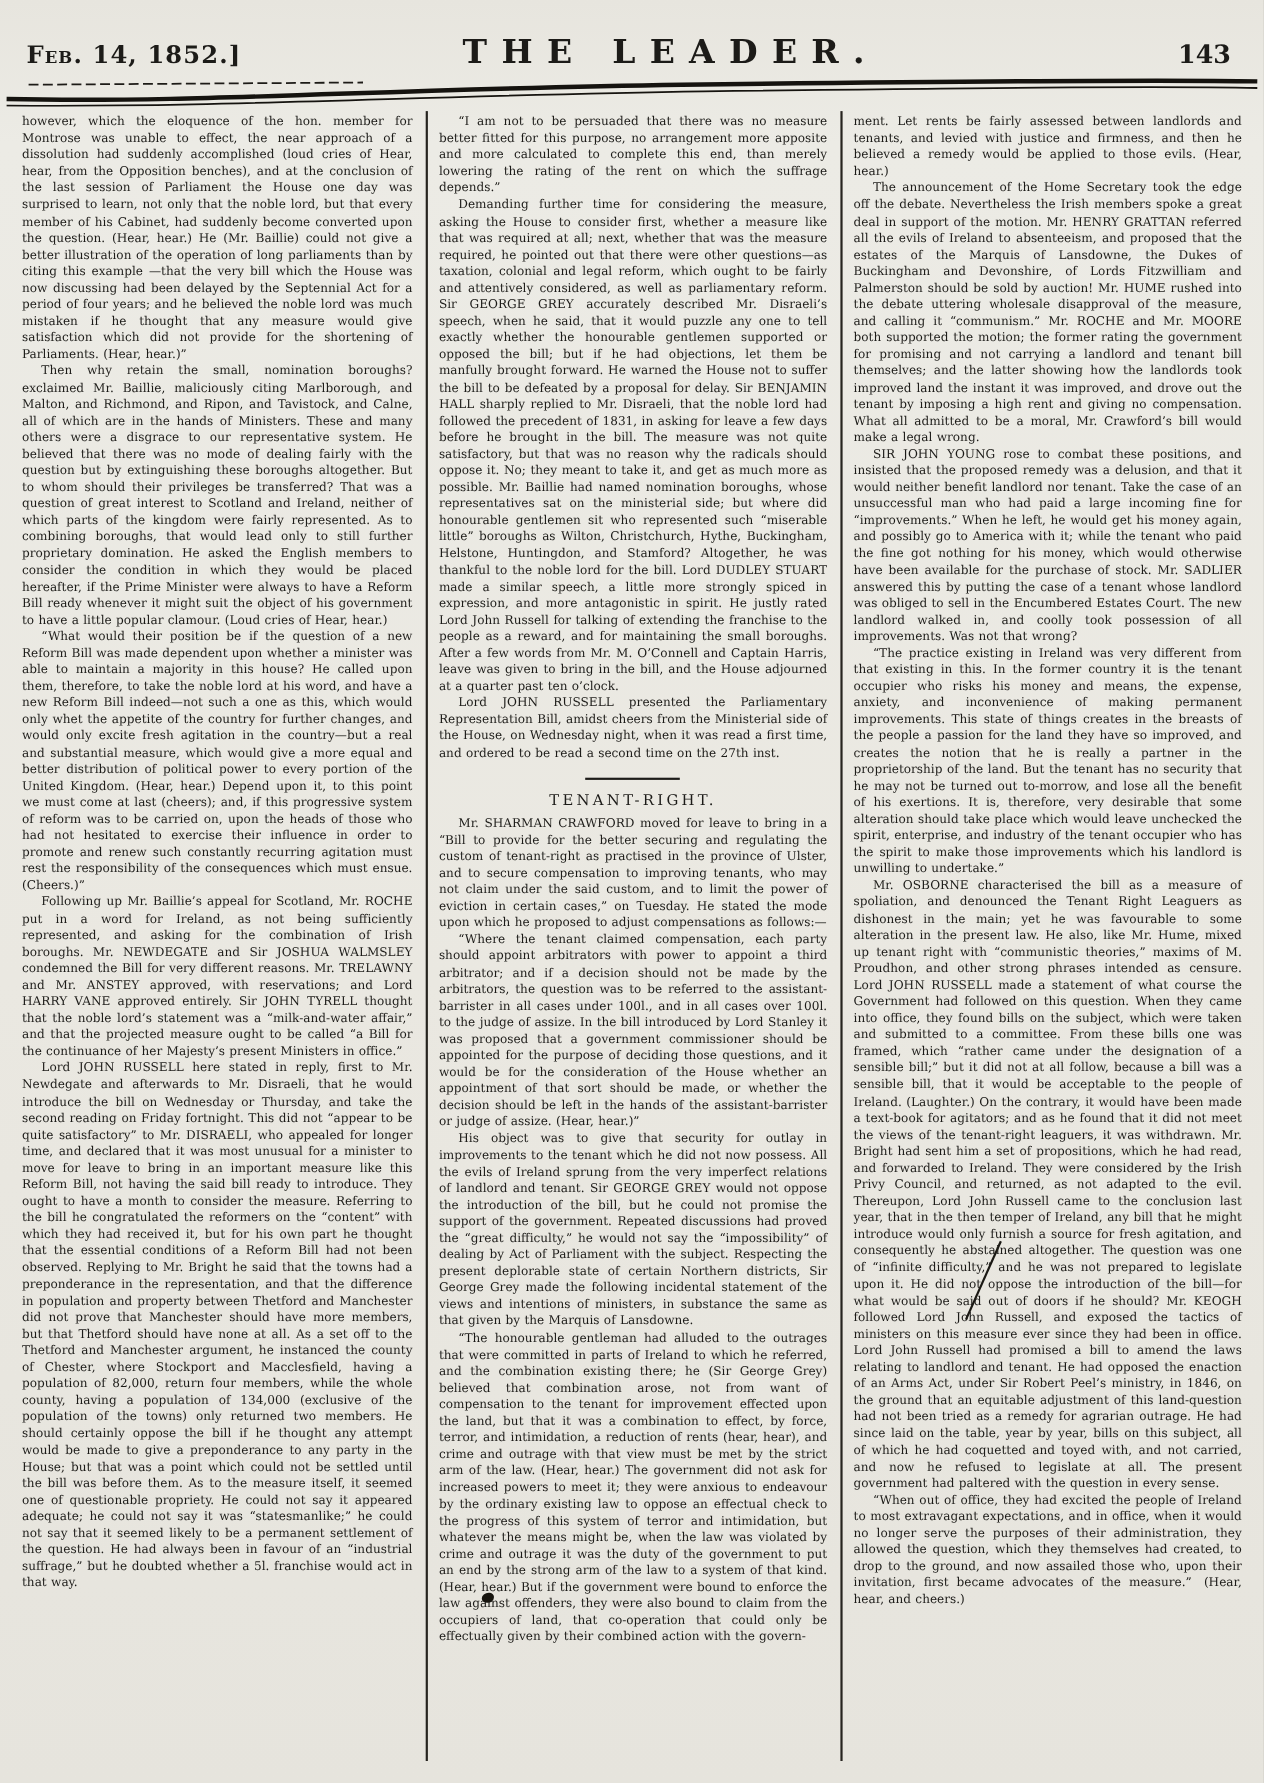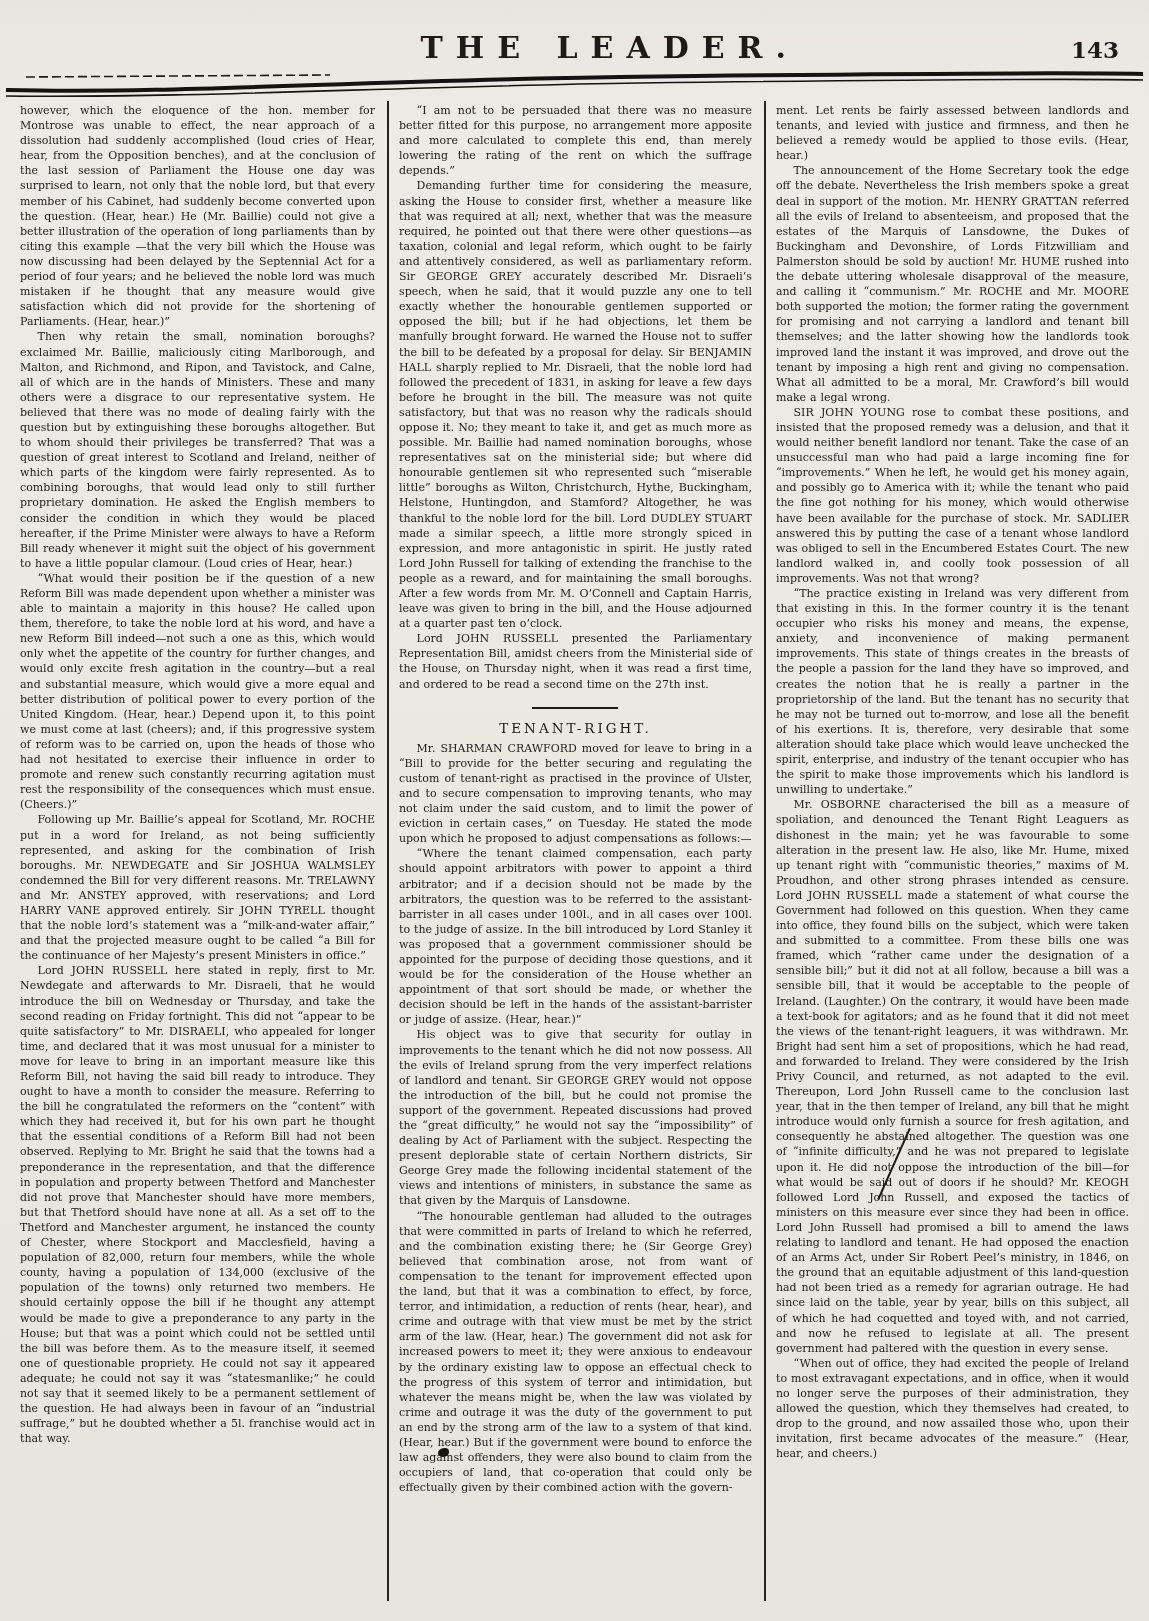--- a/index.html
+++ b/index.html
@@ -70,20 +70,21 @@
   .pen-stroke {
     position:absolute; background:#1b1914;
   }
 </style>
 </head>
 <body>
 
 <div class="page">
 
   <div class="masthead">
+    <div class="mast-date">Feb. 14, 1852.]</div>
     <div class="mast-title">THE LEADER.</div>
     <div class="mast-page">143</div>
   </div>
 
   <svg class="swash" width="1149" height="34" viewBox="0 0 1149 34">
     <path d="M 26 14 L 330 12" stroke="#1d1b17" stroke-width="1.6" fill="none" stroke-dasharray="9 4"></path>
     <path d="M 6 27 C 180 31, 340 18, 620 14 C 860 11, 1040 9, 1143 11" stroke="#15130f" stroke-width="4" fill="none"></path>
     <path d="M 6 33 C 200 35, 380 24, 640 20 C 880 17, 1050 15, 1143 17" stroke="#15130f" stroke-width="1.6" fill="none"></path>
   </svg>
 
@@ -91,21 +92,21 @@
     <div class="col">
         <p class="para noindent">however, which the eloquence of the hon. member for Montrose was unable to effect, the near approach of a dissolution had suddenly accomplished (loud cries of Hear, hear, from the Opposition benches), and at the conclusion of the last session of Parliament the House one day was surprised to learn, not only that the noble lord, but that every member of his Cabinet, had suddenly become converted upon the question. (Hear, hear.) He (Mr. Baillie) could not give a better illustration of the operation of long parliaments than by citing this example —that the very bill which the House was now discussing had been delayed by the Septennial Act for a period of four years; and he believed the noble lord was much mistaken if he thought that any measure would give satisfaction which did not provide for the shortening of Parliaments. (Hear, hear.)”</p>
         <p class="para">Then why retain the small, nomination boroughs? exclaimed Mr. Baillie, maliciously citing Marlborough, and Malton, and Richmond, and Ripon, and Tavistock, and Calne, all of which are in the hands of Ministers. These and many others were a disgrace to our representative system. He believed that there was no mode of dealing fairly with the question but by extinguishing these boroughs altogether. But to whom should their privileges be transferred? That was a question of great interest to Scotland and Ireland, neither of which parts of the kingdom were fairly represented. As to combining boroughs, that would lead only to still further proprietary domination. He asked the English members to consider the condition in which they would be placed hereafter, if the Prime Minister were always to have a Reform Bill ready whenever it might suit the object of his government to have a little popular clamour. (Loud cries of Hear, hear.)</p>
         <p class="para">“What would their position be if the question of a new Reform Bill was made dependent upon whether a minister was able to maintain a majority in this house? He called upon them, therefore, to take the noble lord at his word, and have a new Reform Bill indeed—not such a one as this, which would only whet the appetite of the country for further changes, and would only excite fresh agitation in the country—but a real and substantial measure, which would give a more equal and better distribution of political power to every portion of the United Kingdom. (Hear, hear.) Depend upon it, to this point we must come at last (cheers); and, if this progressive system of reform was to be carried on, upon the heads of those who had not hesitated to exercise their influence in order to promote and renew such constantly recurring agitation must rest the responsibility of the consequences which must ensue. (Cheers.)”</p>
         <p class="para">Following up Mr. Baillie’s appeal for Scotland, Mr. ROCHE put in a word for Ireland, as not being sufficiently represented, and asking for the combination of Irish boroughs. Mr. NEWDEGATE and Sir JOSHUA WALMSLEY condemned the Bill for very different reasons. Mr. TRELAWNY and Mr. ANSTEY approved, with reservations; and Lord HARRY VANE approved entirely. Sir JOHN TYRELL thought that the noble lord’s statement was a “milk-and-water affair,” and that the projected measure ought to be called “a Bill for the continuance of her Majesty’s present Ministers in office.”</p>
         <p class="para">Lord JOHN RUSSELL here stated in reply, first to Mr. Newdegate and afterwards to Mr. Disraeli, that he would introduce the bill on Wednesday or Thursday, and take the second reading on Friday fortnight. This did not “appear to be quite satisfactory” to Mr. DISRAELI, who appealed for longer time, and declared that it was most unusual for a minister to move for leave to bring in an important measure like this Reform Bill, not having the said bill ready to introduce. They ought to have a month to consider the measure. Referring to the bill he congratulated the reformers on the “content” with which they had received it, but for his own part he thought that the essential conditions of a Reform Bill had not been observed. Replying to Mr. Bright he said that the towns had a preponderance in the representation, and that the difference in population and property between Thetford and Manchester did not prove that Manchester should have more members, but that Thetford should have none at all. As a set off to the Thetford and Manchester argument, he instanced the county of Chester, where Stockport and Macclesfield, having a population of 82,000, return four members, while the whole county, having a population of 134,000 (exclusive of the population of the towns) only returned two members. He should certainly oppose the bill if he thought any attempt would be made to give a preponderance to any party in the House; but that was a point which could not be settled until the bill was before them. As to the measure itself, it seemed one of questionable propriety. He could not say it appeared adequate; he could not say it was “statesmanlike;” he could not say that it seemed likely to be a permanent settlement of the question. He had always been in favour of an “industrial suffrage,” but he doubted whether a 5l. franchise would act in that way.</p>
       </div>
     <div class="col">
         <p class="para">“I am not to be persuaded that there was no measure better fitted for this purpose, no arrangement more apposite and more calculated to complete this end, than merely lowering the rating of the rent on which the suffrage depends.”</p>
         <p class="para">Demanding further time for considering the measure, asking the House to consider first, whether a measure like that was required at all; next, whether that was the measure required, he pointed out that there were other questions—as taxation, colonial and legal reform, which ought to be fairly and attentively considered, as well as parliamentary reform. Sir GEORGE GREY accurately described Mr. Disraeli’s speech, when he said, that it would puzzle any one to tell exactly whether the honourable gentlemen supported or opposed the bill; but if he had objections, let them be manfully brought forward. He warned the House not to suffer the bill to be defeated by a proposal for delay. Sir BENJAMIN HALL sharply replied to Mr. Disraeli, that the noble lord had followed the precedent of 1831, in asking for leave a few days before he brought in the bill. The measure was not quite satisfactory, but that was no reason why the radicals should oppose it. No; they meant to take it, and get as much more as possible. Mr. Baillie had named nomination boroughs, whose representatives sat on the ministerial side; but where did honourable gentlemen sit who represented such “miserable little” boroughs as Wilton, Christchurch, Hythe, Buckingham, Helstone, Huntingdon, and Stamford? Altogether, he was thankful to the noble lord for the bill. Lord DUDLEY STUART made a similar speech, a little more strongly spiced in expression, and more antagonistic in spirit. He justly rated Lord John Russell for talking of extending the franchise to the people as a reward, and for maintaining the small boroughs. After a few words from Mr. M. O’Connell and Captain Harris, leave was given to bring in the bill, and the House adjourned at a quarter past ten o’clock.</p>
-        <p class="para">Lord JOHN RUSSELL presented the Parliamentary Representation Bill, amidst cheers from the Ministerial side of the House, on Thursday night, when it was read a first time, and ordered to be read a second time on the 27th inst.</p>
+        <p class="para">Lord JOHN RUSSELL presented the Parliamentary Representation Bill, amidst cheers from the Ministerial side of the House, on Wednesday night, when it was read a first time, and ordered to be read a second time on the 27th inst.</p>
         <div class="article-rule"></div>
         <h2 class="article-heading">TENANT-RIGHT.</h2>
         <p class="para">Mr. SHARMAN CRAWFORD moved for leave to bring in a “Bill to provide for the better securing and regulating the custom of tenant-right as practised in the province of Ulster, and to secure compensation to improving tenants, who may not claim under the said custom, and to limit the power of eviction in certain cases,” on Tuesday. He stated the mode upon which he proposed to adjust compensations as follows:—</p>
         <p class="para">“Where the tenant claimed compensation, each party should appoint arbitrators with power to appoint a third arbitrator; and if a decision should not be made by the arbitrators, the question was to be referred to the assistant-barrister in all cases under 100l., and in all cases over 100l. to the judge of assize. In the bill introduced by Lord Stanley it was proposed that a government commissioner should be appointed for the purpose of deciding those questions, and it would be for the consideration of the House whether an appointment of that sort should be made, or whether the decision should be left in the hands of the assistant-barrister or judge of assize. (Hear, hear.)”</p>
         <p class="para">His object was to give that security for outlay in improvements to the tenant which he did not now possess. All the evils of Ireland sprung from the very imperfect relations of landlord and tenant. Sir GEORGE GREY would not oppose the introduction of the bill, but he could not promise the support of the government. Repeated discussions had proved the “great difficulty,” he would not say the “impossibility” of dealing by Act of Parliament with the subject. Respecting the present deplorable state of certain Northern districts, Sir George Grey made the following incidental statement of the views and intentions of ministers, in substance the same as that given by the Marquis of Lansdowne.</p>
         <p class="para">“The honourable gentleman had alluded to the outrages that were committed in parts of Ireland to which he referred, and the combination existing there; he (Sir George Grey) believed that combination arose, not from want of compensation to the tenant for improvement effected upon the land, but that it was a combination to effect, by force, terror, and intimidation, a reduction of rents (hear, hear), and crime and outrage with that view must be met by the strict arm of the law. (Hear, hear.) The government did not ask for increased powers to meet it; they were anxious to endeavour by the ordinary existing law to oppose an effectual check to the progress of this system of terror and intimidation, but whatever the means might be, when the law was violated by crime and outrage it was the duty of the government to put an end by the strong arm of the law to a system of that kind. (Hear, hear.) But if the government were bound to enforce the law against offenders, they were also bound to claim from the occupiers of land, that co-operation that could only be effectually given by their combined action with the govern-</p>
       </div>
     <div class="col">
         <p class="para noindent">ment. Let rents be fairly assessed between landlords and tenants, and levied with justice and firmness, and then he believed a remedy would be applied to those evils. (Hear, hear.)</p>
         <p class="para">The announcement of the Home Secretary took the edge off the debate. Nevertheless the Irish members spoke a great deal in support of the motion. Mr. HENRY GRATTAN referred all the evils of Ireland to absenteeism, and proposed that the estates of the Marquis of Lansdowne, the Dukes of Buckingham and Devonshire, of Lords Fitzwilliam and Palmerston should be sold by auction! Mr. HUME rushed into the debate uttering wholesale disapproval of the measure, and calling it “communism.” Mr. ROCHE and Mr. MOORE both supported the motion; the former rating the government for promising and not carrying a landlord and tenant bill themselves; and the latter showing how the landlords took improved land the instant it was improved, and drove out the tenant by imposing a high rent and giving no compensation. What all admitted to be a moral, Mr. Crawford’s bill would make a legal wrong.</p>

